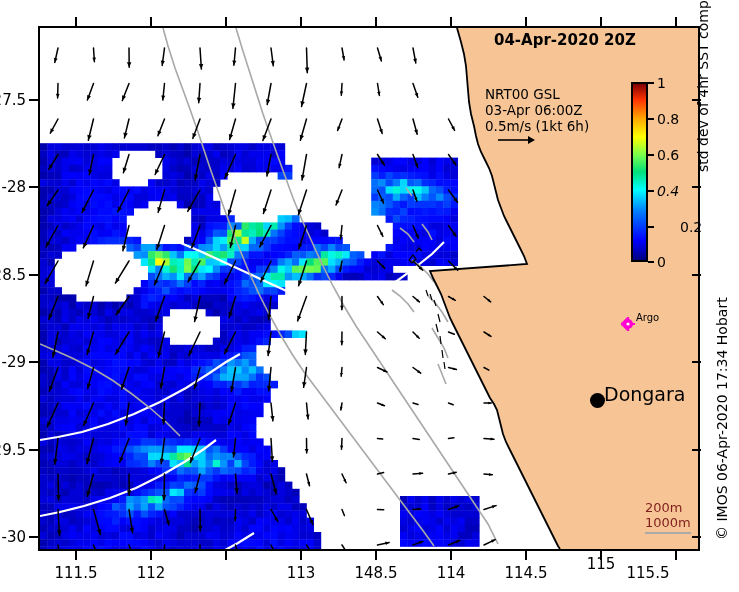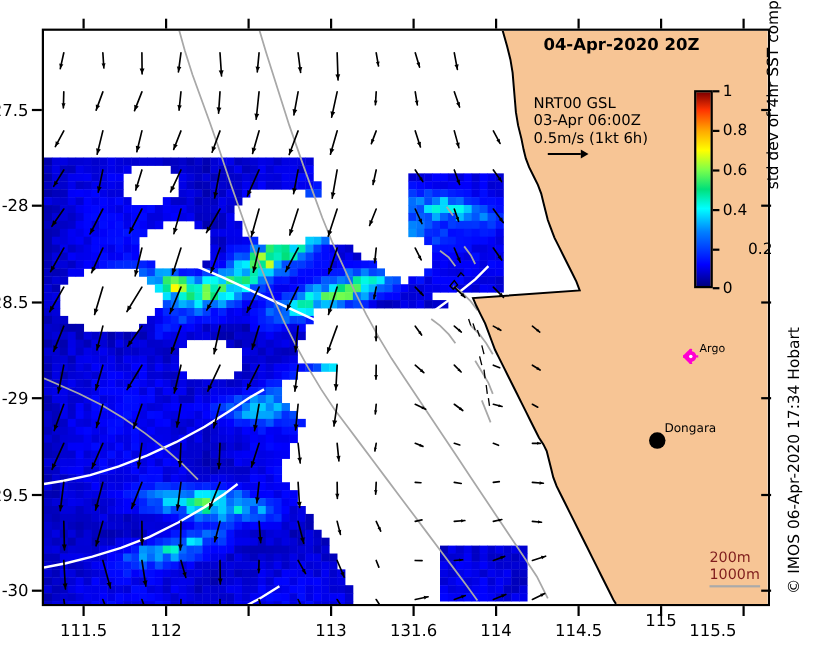--- a/index.html
+++ b/index.html
@@ -103,21 +103,21 @@
     position: absolute; left: 636px; top: 312px;
     font-size: 10px; color: #000; white-space: nowrap;
   }
   #dongara-marker {
     position: absolute; left: 590px; top: 393px;
     width: 15px; height: 15px; border-radius: 50%;
     background: #000;
   }
   #dongara-label {
     position: absolute; left: 604px; top: 383px;
-    font-size: 11px; color: #000; white-space: nowrap;
+    font-size: 19px; color: #000; white-space: nowrap;
   }
 
   
   #depth-key {
     position: absolute; left: 645px; top: 500px;
     font-size: 13px; color: #7f1d1d;
     line-height: 15px; text-align: left;
     white-space: nowrap;
   }
   #depth-key .rule {
@@ -2588,21 +2588,21 @@
     <div class="tick xtick" style="left:375px; top:551px;"></div>
     <div class="tick xtick" style="left:450px; top:551px;"></div>
     <div class="tick xtick" style="left:525px; top:551px;"></div>
     <div class="tick xtick" style="left:600px; top:551px;"></div>
     <div class="tick xtick" style="left:675px; top:551px;"></div>
 
     <div class="xlabel" style="left:76px;  top:564px;text-align:right;">111.5</div>
     <div class="xlabel" style="left:151px; top:564px;text-align:center;">112</div>
     <div class="xlabel" style="left:226px; top:564px;margin-top:44px;">112.5</div>
     <div class="xlabel" style="left:301px; top:564px;">113</div>
-    <div class="xlabel" style="left:376px; top:564px;">131.6</div>
+    <div class="xlabel" style="left:376px; top:564px;">148.5</div>
     <div class="xlabel" style="left:451px; top:564px;">114</div>
     <div class="xlabel" style="left:526px; top:564px;">114.5</div>
     <div class="xlabel" style="left:601px; top:555px;">115</div>
     <div class="xlabel" style="left:648px; top:564px;">115.5</div>
   </div>
 
   <div id="y-axis">
     <div class="tick ytick" style="left:29px; top:99px;"></div>
     <div class="tick ytick" style="left:29px; top:186px;"></div>
     <div class="tick ytick" style="left:29px; top:274px;"></div>
@@ -2645,21 +2645,21 @@
     <div class="cb-tick" style="top:0px;"></div>
     <div class="cb-tick" style="top:36px;"></div>
     <div class="cb-tick" style="top:72px;"></div>
     <div class="cb-tick" style="top:108px;"></div>
     <div class="cb-tick" style="top:144px;"></div>
     <div class="cb-tick" style="top:179px;"></div>
 
     <div class="cb-label" style="top:1px;">1</div>
     <div class="cb-label" style="top:37px;">0.8</div>
     <div class="cb-label" style="top:73px;">0.6</div>
-    <div class="cb-label" style="top:109px;">0.4</div>
+    <div class="cb-label" style="top:109px;font-style:italic;">0.4</div>
     <div class="cb-label" style="top:145px;margin-left:23px;">0.2</div>
     <div class="cb-label" style="top:180px;">0</div>
 
     <div id="colorbar-title">std dev of 4hr SST comp</div>
   </div>
 
   <div id="argo-marker">
     <svg width="14" height="14" viewBox="0 0 14 14">
       <g fill="#ff00d0">
         <circle cx="7" cy="7" r="5"></circle>

